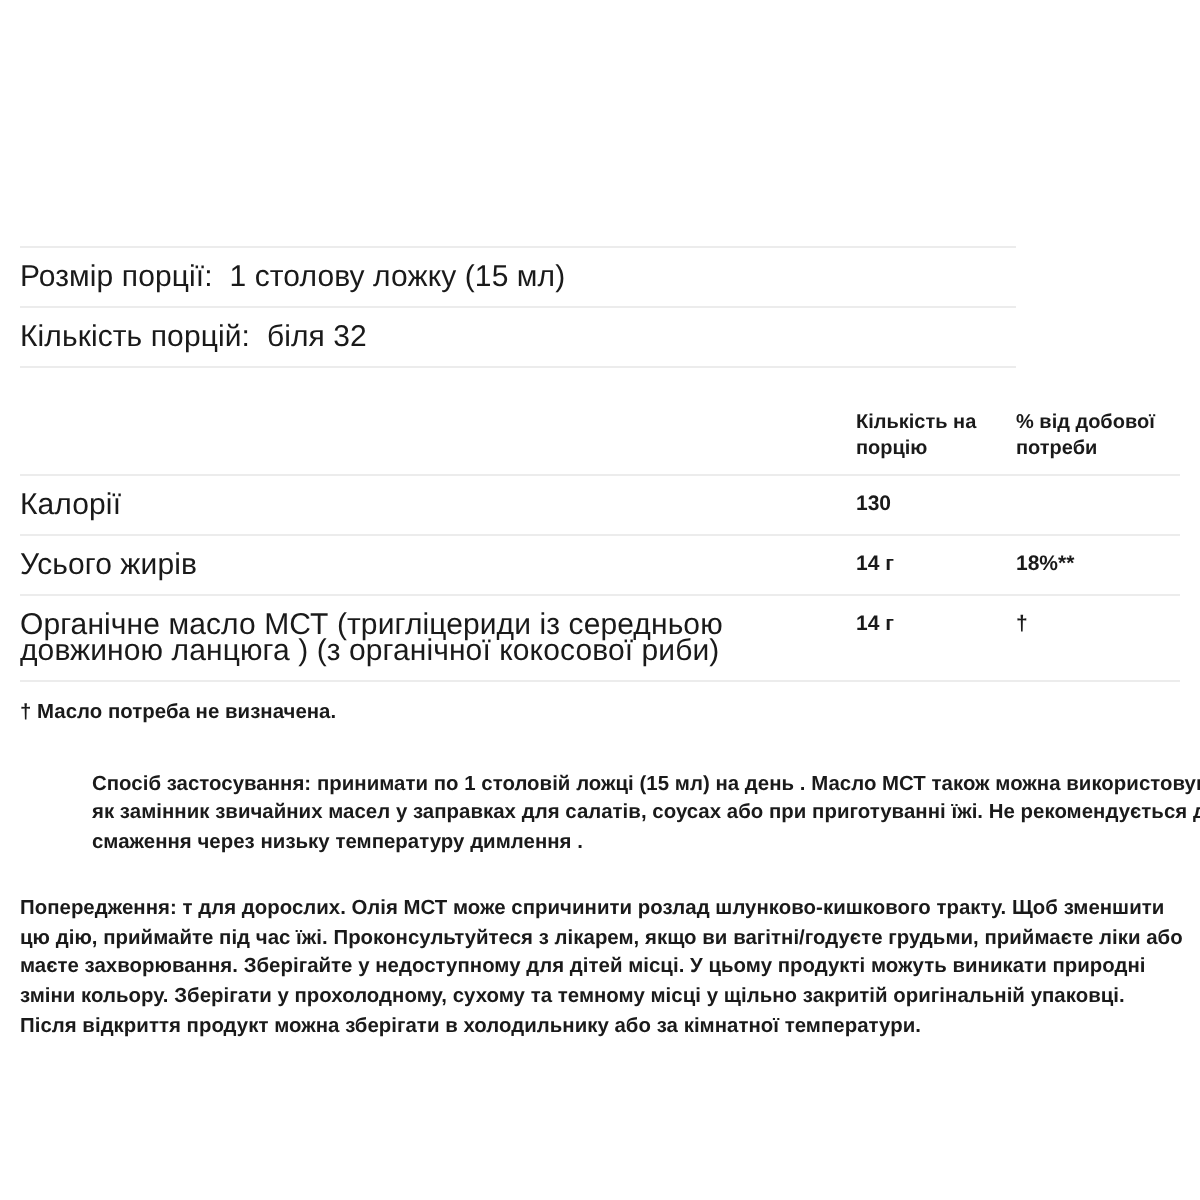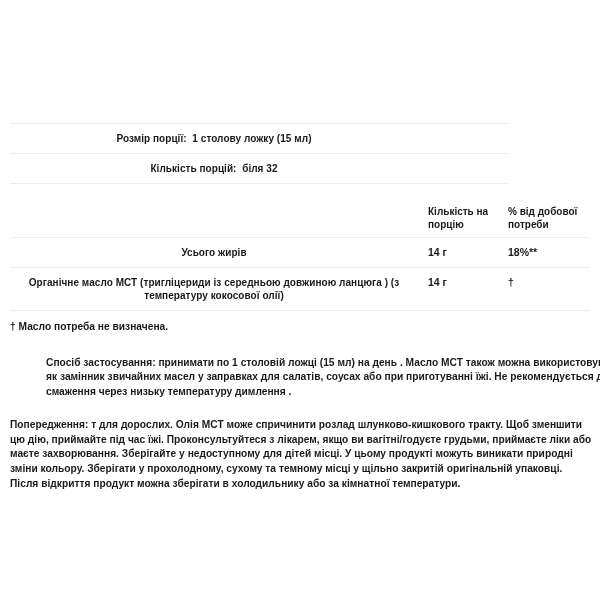--- a/index.html
+++ b/index.html
@@ -34,26 +34,25 @@
   .facts td {
     padding: 0;
     vertical-align: top;
   }
 
   .col-name   { width: 418px; }
   .col-amount { width: 80px;  }
   .col-dv     { width: 82px;  }
 
   .cell-name {
-    font-size: 10px;
-    font-weight: bold;
+    font-size: 15px;
+    font-weight: normal;
     line-height: 13px;
     letter-spacing: 0.05px;
     padding: 8px 10px 8px 0 !important;
-    text-align: center;
   }
   .cell-val {
     font-size: 10.5px;
     font-weight: bold;
     line-height: 13px;
     padding: 8px 4px 8px 0 !important;
   }
 
   
   .rule-short td.col-name,
@@ -131,30 +130,35 @@
         <td></td>
         <td></td>
       </tr>
 
       <tr class="rule-full">
         <td class="col-name hdr"></td>
         <td class="col-amount hdr">Кількість на порцію</td>
         <td class="col-dv hdr">% від добової потреби</td>
       </tr>
 
+      <tr class="rule-full">
+        <td class="col-name cell-name">Калорії</td>
+        <td class="col-amount cell-val">130</td>
+        <td class="col-dv cell-val"></td>
+      </tr>
 
       <tr class="rule-full">
         <td class="col-name cell-name">Усього жирів</td>
         <td class="col-amount cell-val">14 г</td>
         <td class="col-dv cell-val">18%**</td>
       </tr>
 
 
       <tr class="rule-full">
-        <td class="col-name cell-name">Органічне масло МСТ (тригліцериди із середньою довжиною ланцюга ) (з температуру кокосової олії)</td>
+        <td class="col-name cell-name">Органічне масло МСТ (тригліцериди із середньою довжиною ланцюга ) (з органічної кокосової риби)</td>
         <td class="col-amount cell-val">14 г</td>
         <td class="col-dv cell-val">†</td>
       </tr>
 
     </tbody>
   </table>
 
   <div class="footnotes">
     <div>† Масло потреба не визначена.</div>
   </div>

